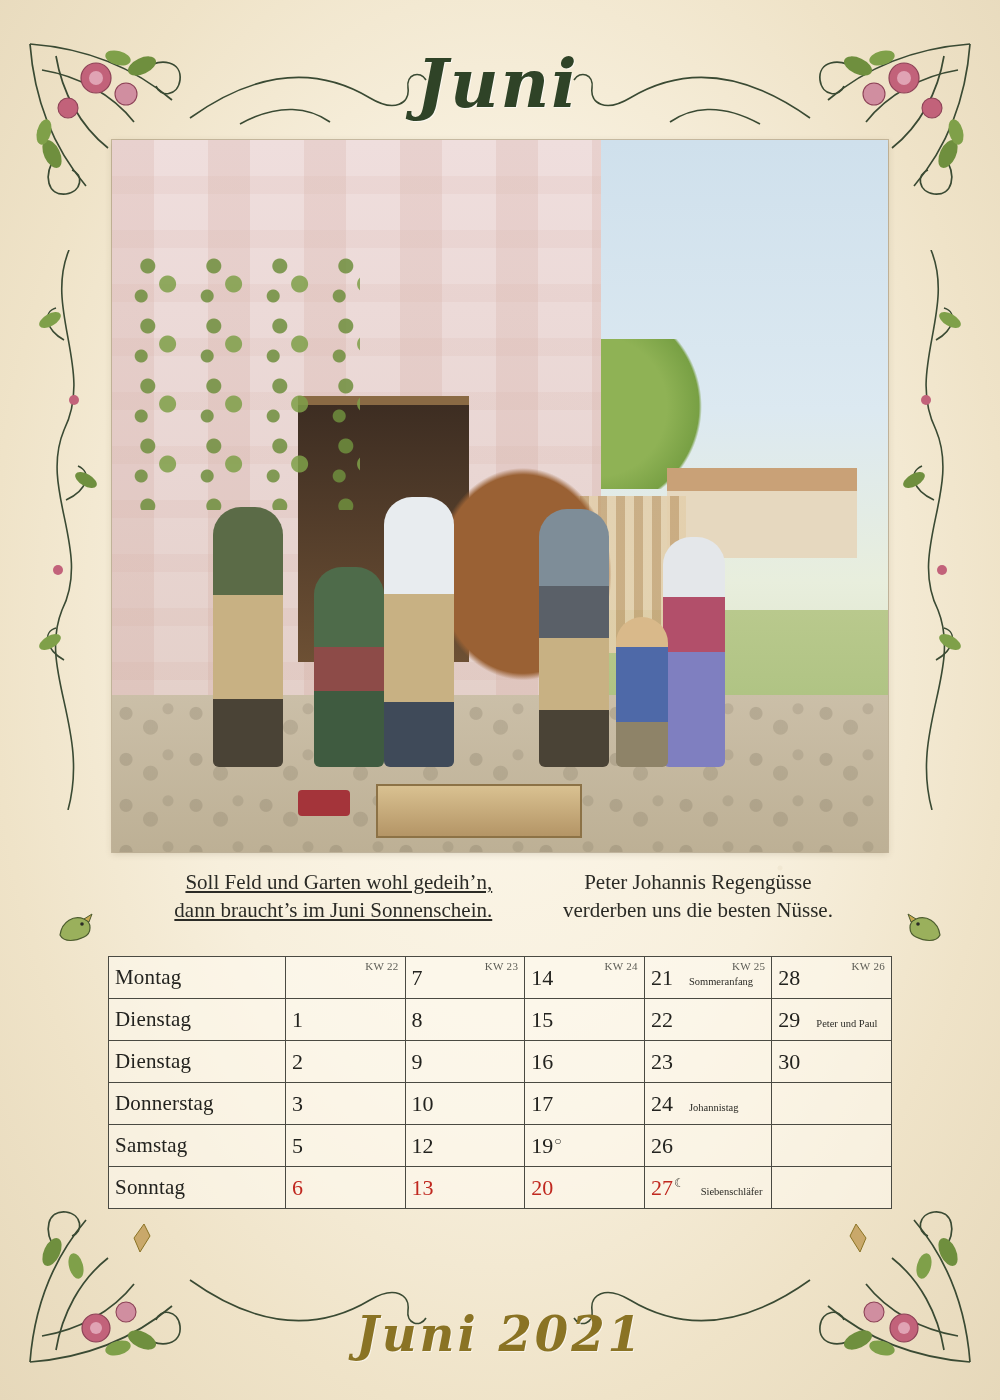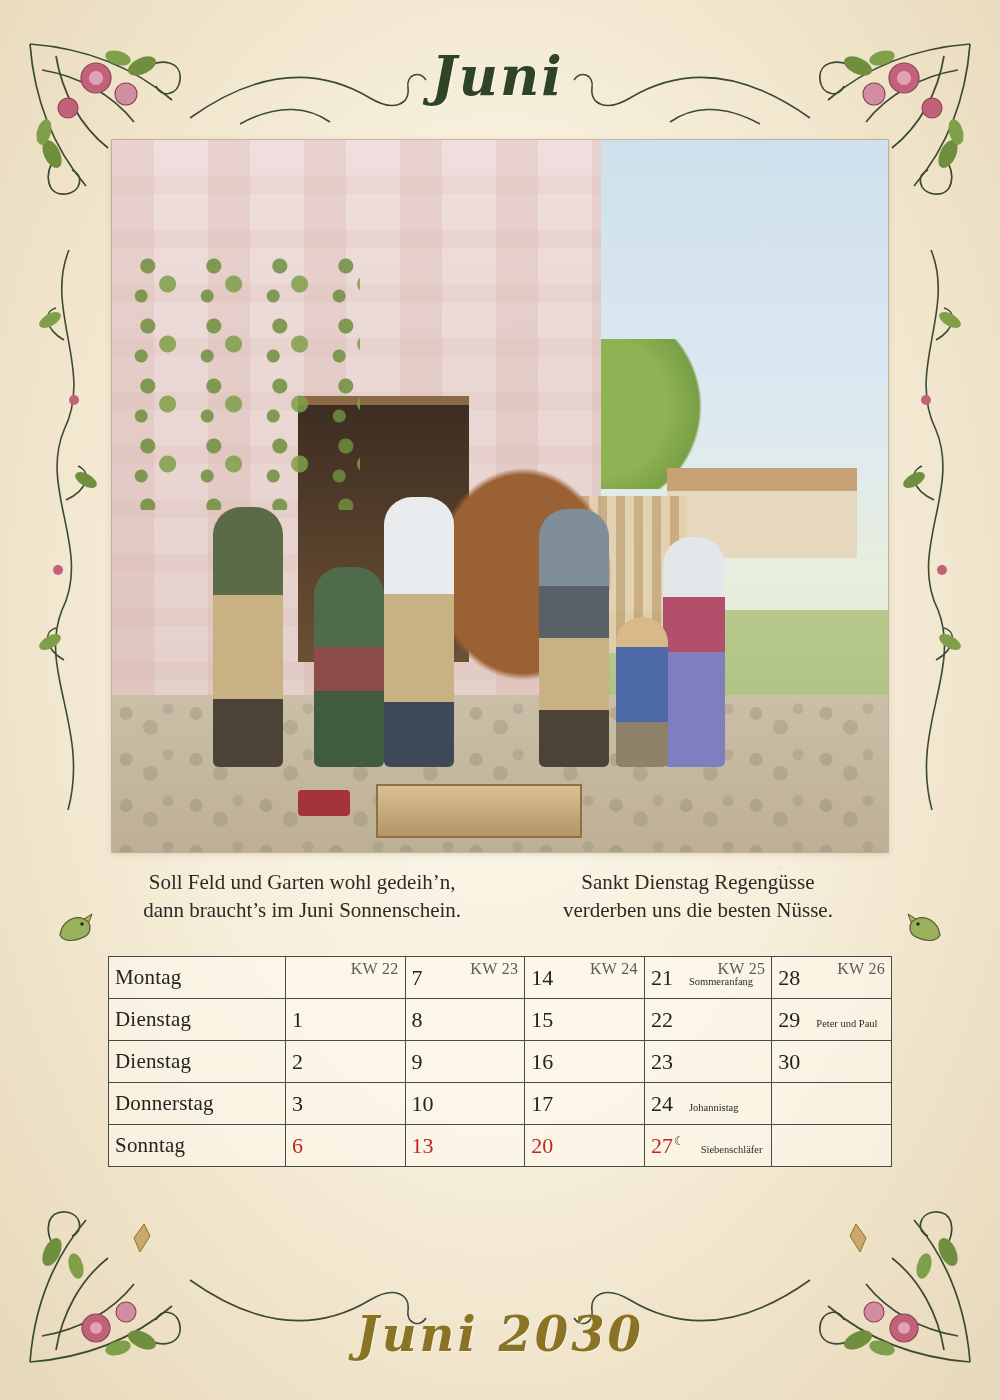--- a/index.html
+++ b/index.html
@@ -34,21 +34,21 @@
   }
 
   
   .month-title {
     position: absolute;
     top: 44px;
     left: 0;
     width: 995px;
     text-align: center;
     font-family: "DejaVu Serif", serif;
-    font-size: 54px;
+    font-size: 67px;
     font-weight: bold;
     font-style: italic;
     letter-spacing: 2px;
     color: #2f4327;
     text-shadow: 1px 1px 0 rgba(255,255,255,0.6);
   }
   .year-title {
     position: absolute;
     bottom: 38px;
     left: 0;
@@ -166,21 +166,21 @@
     left: 112px;
     top: 868px;
     width: 776px;
     display: flex;
     justify-content: space-between;
     color: #2b2b26;
     font-size: 21px;
     line-height: 1.35;
   }
   .proverb-col { width: 49%; }
-  .proverb-col.left { text-align: center; }
+  .proverb-col.left { text-align: right; text-decoration: underline; }
   .proverb-col.right { text-align: center; }
 
   
   .cal-wrap {
     position: absolute;
     left: 108px;
     top: 956px;
     width: 784px;
   }
   table.cal {
@@ -203,21 +203,21 @@
     letter-spacing: .2px;
   }
   td.daycell { width: 104px; }
   td.sunday-name { color: #b02a21; }
   td.sun-num .num { color: #c0281f; }
   .num { font-size: 22px; }
   .kw {
     position: absolute;
     right: 6px;
     top: 3px;
-    font-size: 16px;
+    font-size: 11px;
     color: #5c5c55;
     letter-spacing: .3px;
   }
   .note-inline {
     font-size: 10.5px;
     color: #2b2b26;
     margin-left: 16px;
   }
   .moon {
     font-size: 12px;
@@ -442,21 +442,21 @@
     <div class="ill-trough"></div>
     <div class="ill-bucket"></div>
   </div>
 
   <div class="proverb">
     <div class="proverb-col left">
       <div>Soll Feld und Garten wohl gedeih’n,</div>
       <div>dann braucht’s im Juni Sonnenschein.</div>
     </div>
     <div class="proverb-col right">
-      <div>Sankt Dienstag Regengüsse</div>
+      <div>Peter Johannis Regengüsse</div>
       <div>verderben uns die besten Nüsse.</div>
     </div>
   </div>
 
   <div class="cal-wrap">
     <table class="cal">
       <tbody id="cal-body">
           <tr>
             <td class="dayname">Montag</td>
             <td class="daycell"><span class="num"></span><span class="kw">KW 22</span></td>
@@ -483,25 +483,33 @@
           </tr>
           <tr>
             <td class="dayname">Donnerstag</td>
             <td class="daycell"><span class="num">3</span></td>
             <td class="daycell"><span class="num">10</span></td>
             <td class="daycell"><span class="num">17</span></td>
             <td class="daycell"><span class="num">24</span><span class="note-inline">Johannistag</span></td>
             <td class="daycell"><span class="num"></span></td>
           </tr>
           <tr>
+            <td class="dayname">Samstag</td>
+            <td class="daycell"><span class="num">5</span></td>
+            <td class="daycell"><span class="num">12</span></td>
+            <td class="daycell"><span class="num">19</span><span class="moon">○</span></td>
+            <td class="daycell"><span class="num">26</span></td>
+            <td class="daycell"><span class="num"></span></td>
+          </tr>
+          <tr>
             <td class="dayname sunday-name">Sonntag</td>
             <td class="daycell sun-num"><span class="num">6</span></td>
             <td class="daycell sun-num"><span class="num">13</span></td>
             <td class="daycell sun-num"><span class="num">20</span></td>
             <td class="daycell sun-num"><span class="num">27</span><span class="moon">☾</span><span class="note-inline">Siebenschläfer</span></td>
             <td class="daycell sun-num"><span class="num"></span></td>
           </tr>
         </tbody>
     </table>
   </div>
 
-  <div class="year-title">Juni 2030</div>
+  <div class="year-title">Juni 2021</div>
 </div>
 
 </body></html>

